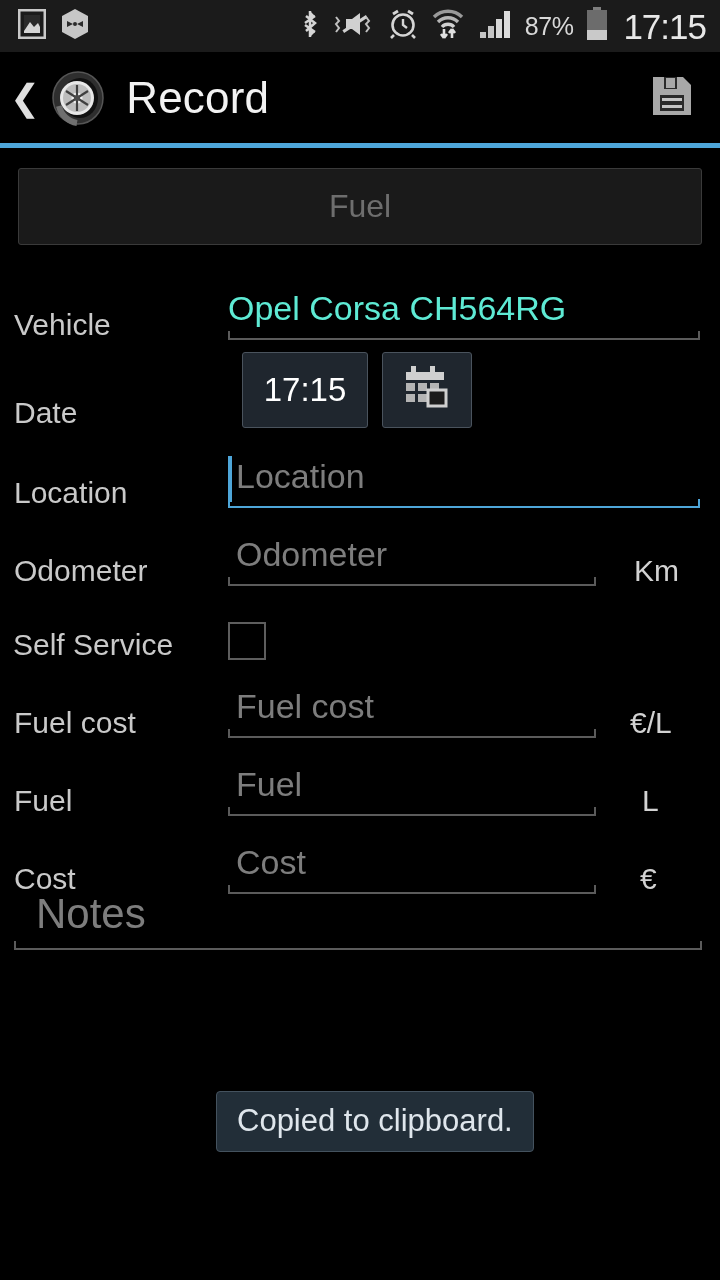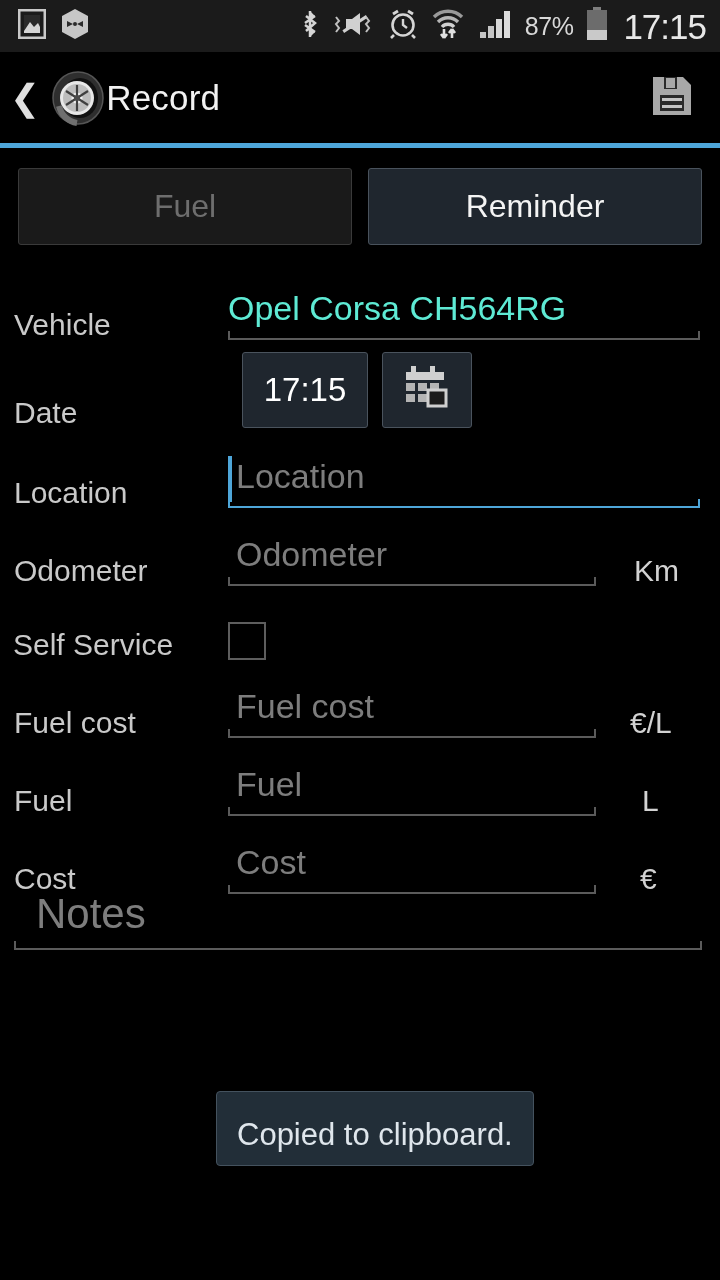--- a/index.html
+++ b/index.html
@@ -34,21 +34,21 @@
   .actionbar {
     position:absolute; top:56px; left:0; width:720px; height:84px;
     background:#000; display:flex; align-items:center;
   }
   .back-chevron {
     color:#e0e0e0; font-size:36px; line-height:1;
     padding:0 6px 0 10px; font-family:"Liberation Serif", serif;
   }
   .app-logo { width:56px; height:56px; margin-left:4px; }
   .ab-title {
-    color:#f2f2f2; font-size:35px; letter-spacing:0.2px;
+    color:#f2f2f2; font-size:44px; margin-left:20px; letter-spacing:0.2px;
   }
   .save-btn { margin-left:auto; margin-right:26px; }
 
   .accent-rule { position:absolute; top:143px; left:0; width:720px; height:5px; background:#4ea6d9; }
 
   
   .tabs {
     position:absolute; top:168px; left:0; width:720px;
     display:flex; gap:16px; padding:0 18px;
   }
@@ -107,21 +107,21 @@
   }
 
   
   .notes { position:absolute; top:893px; left:14px; width:688px; }
   .notes-text { font-size:42px; color:#7d7d7d; line-height:1; padding-left:22px; padding-bottom:13px; }
 
   
   .toast {
     position:absolute; left:216px; top:1091px;
     background:#222e38; border:1px solid #44525e; border-radius:4px;
-    padding:27px 20px 15px 20px;
+    padding:13px 20px 15px 20px;
     color:#dfe6ec; font-size:31px; line-height:1;
   }
 </style>
 </head>
 <body>
 
 <div id="screen">
 
   <div class="statusbar">
     <div class="sb-left">
@@ -227,23 +227,20 @@
         <rect x="12" y="31" width="20" height="3" fill="#c4c4c4"></rect>
       </svg>
     </span>
   </div>
   <div class="accent-rule"></div>
 
   <div class="tabs">
     <div class="tab tab-inactive">
       <span>Fuel</span>
     </div>
-    <div class="tab tab-active">
-      <span>Reminder</span>
-    </div>
   </div>
 
   <div class="form">
 
     <div class="row" style="height:78px;">
       <div class="lbl" style="padding-top:8px;">Vehicle</div>
       <div class="field" style="width:472px;">
         <div class="field-text val-filled">Opel Corsa CH564RG</div>
         <div class="underline"></div>
       </div>

